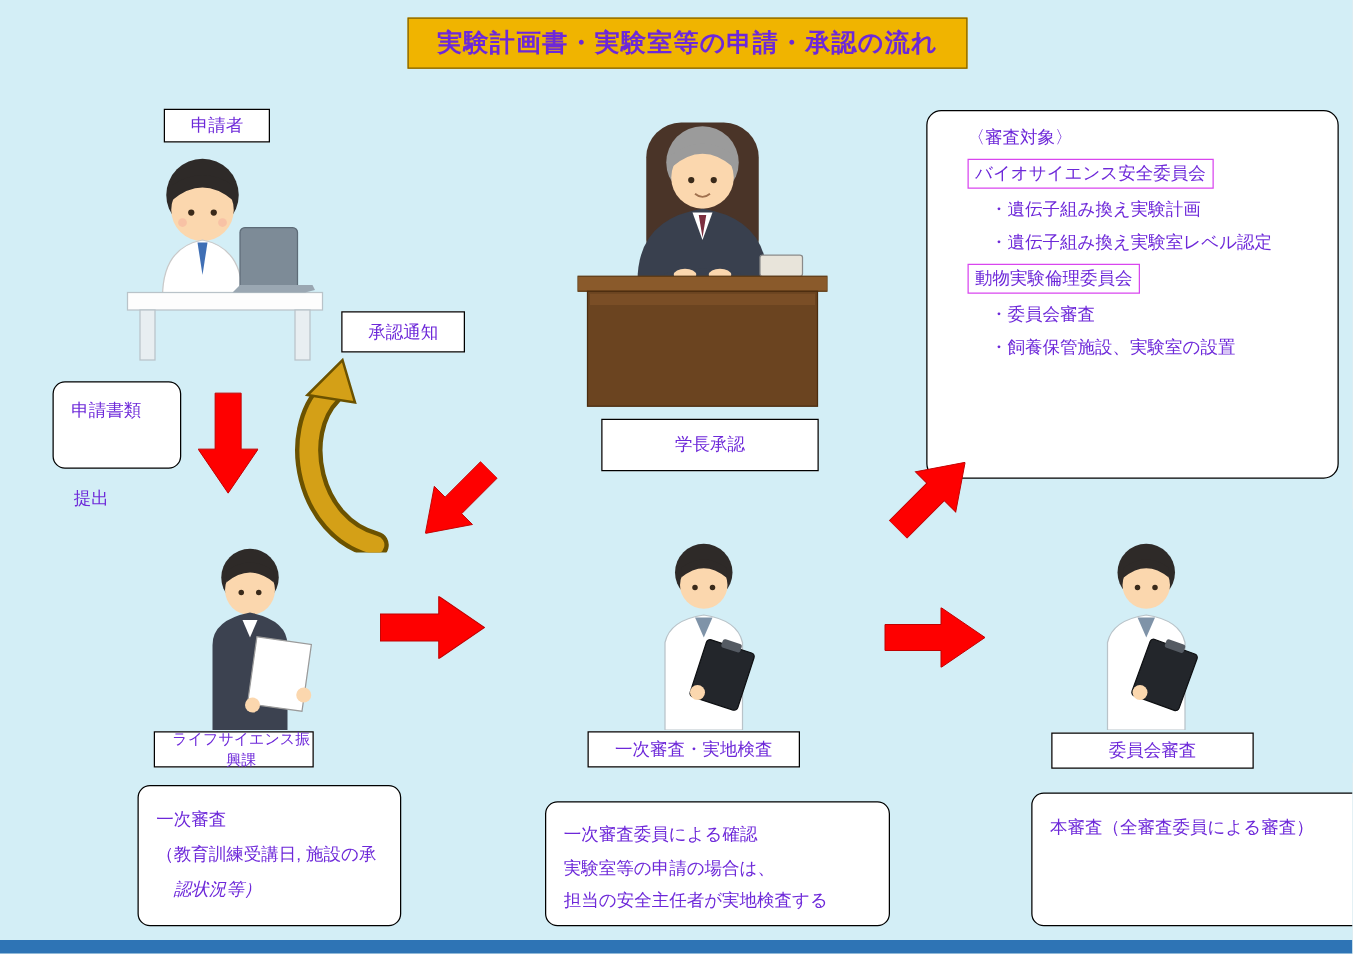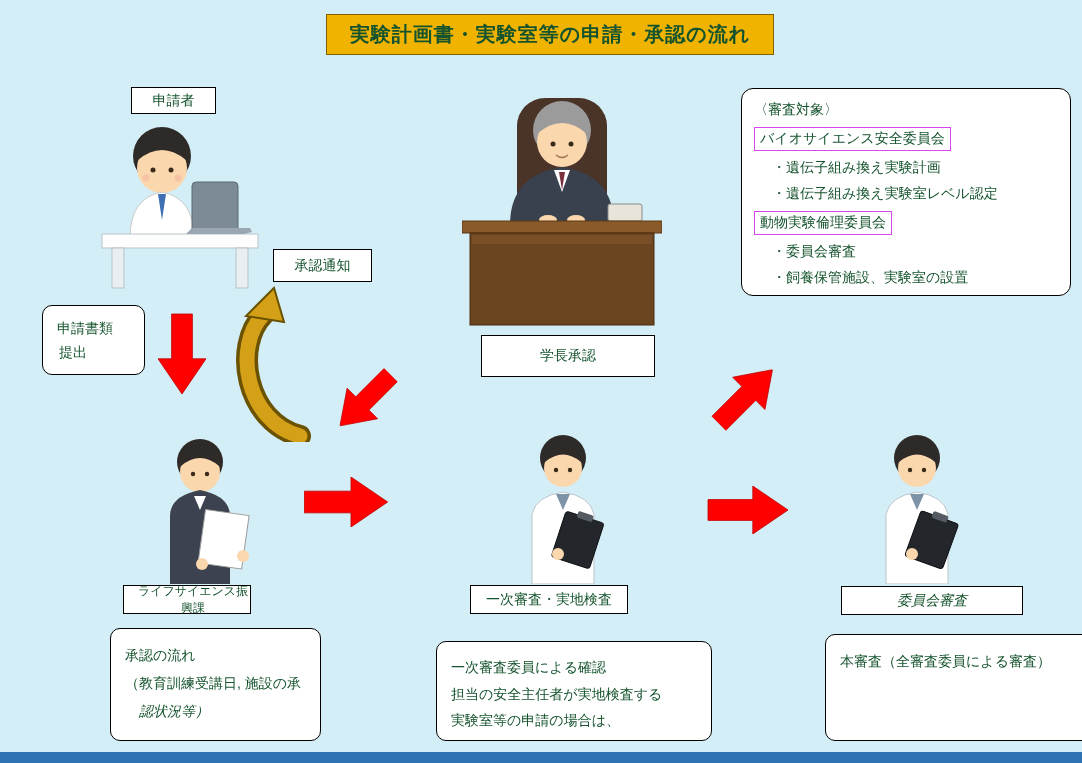--- a/index.html
+++ b/index.html
@@ -1,33 +1,33 @@
 <!DOCTYPE html>
 <html><head>
 <meta charset="utf-8">
 <style>
   html,body{margin:0;padding:0;}
   body{background:#e9e9e9;}
   .canvas{position:relative;width:1082px;height:763px;background:#d3eef6;
-    font-family:"Liberation Sans","DejaVu Sans",sans-serif;overflow:hidden;color:#14532d;}
+    font-family:"Liberation Sans","DejaVu Sans",sans-serif;overflow:hidden;color:#6d28d9;}
 
   .title-banner{position:absolute;left:326px;top:14px;width:448px;height:41px;
     background:#f0b400;border:1px solid #806000;display:flex;align-items:center;
     justify-content:center;font-size:20px;font-weight:bold;letter-spacing:1px;box-sizing:border-box;}
 
   .label-box{position:absolute;background:#fff;border:1px solid #000;display:flex;
     align-items:center;justify-content:center;font-size:14px;box-sizing:border-box;text-align:center;}
 
   .round-box{position:absolute;background:#fff;border:1px solid #000;border-radius:10px;
     box-sizing:border-box;font-size:14px;}
 
   .docs-box{left:42px;top:305px;width:103px;height:70px;padding:10px 0 0 14px;line-height:24px;}
-  .docs-box .line2{padding-left:2px;}
-
-  .review-box{left:741px;top:88px;width:330px;height:208px;border-radius:12px;padding:12px 12px;}
+  .docs-box .line2{padding-left:2px;margin-top:46px;}
+
+  .review-box{left:741px;top:88px;width:330px;height:295px;border-radius:12px;padding:12px 32px;}
   .rt-heading{margin-bottom:8px;}
   .rt-committee{display:table;border:1px solid #d946ef;padding:2px 5px;margin:7px 0 5px 0;}
   .rt-item{padding-left:18px;margin:8px 0;}
 
   .note-box{padding:12px 14px;line-height:2.0;}
   .admin-note{left:110px;top:628px;width:211px;height:113px;}
   .admin-note .indent{padding-left:14px;font-style:italic;}
   .primary-note{left:436px;top:641px;width:276px;height:100px;line-height:1.9;}
   .main-note{left:781px;top:634px;width:278px;height:107px;margin-left:44px;}
   .note-line{white-space:nowrap;}
@@ -161,21 +161,21 @@
       <path d="M24,150 l0,-70 q4,-18 31,-22 q27,4 31,22 l0,70 z" fill="#ffffff" stroke="#b9c3c9"></path>
       <polygon points="48,60 62,60 55,76" fill="#7f93a8"></polygon>
       <g transform="rotate(18 70 105)">
         <rect x="50" y="82" width="40" height="48" rx="3" fill="#23262b" stroke="#0e1013"></rect>
         <rect x="62" y="78" width="16" height="7" rx="2" fill="#555b63"></rect>
       </g>
       <circle cx="50" cy="120" r="6" fill="#fbd7ae"></circle>
     </svg>
   </div>
 
-  <div class="label-box" style="left:470px;top:585px;width:158px;height:29px;">一次審査・実地検査</div>
+  <div class="label-box" style="left:470px;top:585px;width:170px;height:29px;">一次審査・実地検査</div>
 
   <div class="arrow" style="left:705px;top:486px;">
     <svg viewBox="0 0 100 60" width="86" height="48">
       <polygon points="0,17 56,17 56,0 100,30 56,60 56,43 0,43" fill="#fe0000" stroke="#c00000"></polygon>
     </svg>
   </div>
 
   <div class="arrow" style="left:709px;top:372px;transform:rotate(-45deg);">
     <svg viewBox="0 0 100 60" width="76" height="48">
       <polygon points="0,17 56,17 56,0 100,30 56,60 56,43 0,43" fill="#fe0000" stroke="#c00000"></polygon>
@@ -192,32 +192,32 @@
       <path d="M24,150 l0,-70 q4,-18 31,-22 q27,4 31,22 l0,70 z" fill="#ffffff" stroke="#b9c3c9"></path>
       <polygon points="48,60 62,60 55,76" fill="#7f93a8"></polygon>
       <g transform="rotate(20 70 105)">
         <rect x="50" y="82" width="40" height="48" rx="3" fill="#23262b" stroke="#0e1013"></rect>
         <rect x="62" y="78" width="16" height="7" rx="2" fill="#555b63"></rect>
       </g>
       <circle cx="50" cy="120" r="6" fill="#fbd7ae"></circle>
     </svg>
   </div>
 
-  <div class="label-box" style="left:841px;top:586px;width:182px;height:29px;font-style:italic;">委員会審査</div>
+  <div class="label-box" style="left:841px;top:586px;width:162px;height:29px;">委員会審査</div>
 
   <div class="round-box note-box admin-note">
-    <div class="note-line">承認の流れ</div>
+    <div class="note-line">一次審査</div>
     <div class="note-line">（教育訓練受講日, 施設の承</div>
     <div class="note-line indent">認状況等）</div>
   </div>
 
   <div class="round-box note-box primary-note">
     <div class="note-line">一次審査委員による確認</div>
+    <div class="note-line">実験室等の申請の場合は、</div>
     <div class="note-line">担当の安全主任者が実地検査する</div>
-    <div class="note-line">実験室等の申請の場合は、</div>
   </div>
 
   <div class="round-box note-box main-note">
     <div class="note-line">本審査（全審査委員による審査）</div>
   </div>
 
   <div class="bottom-bar"></div>
 
 </div>
 

